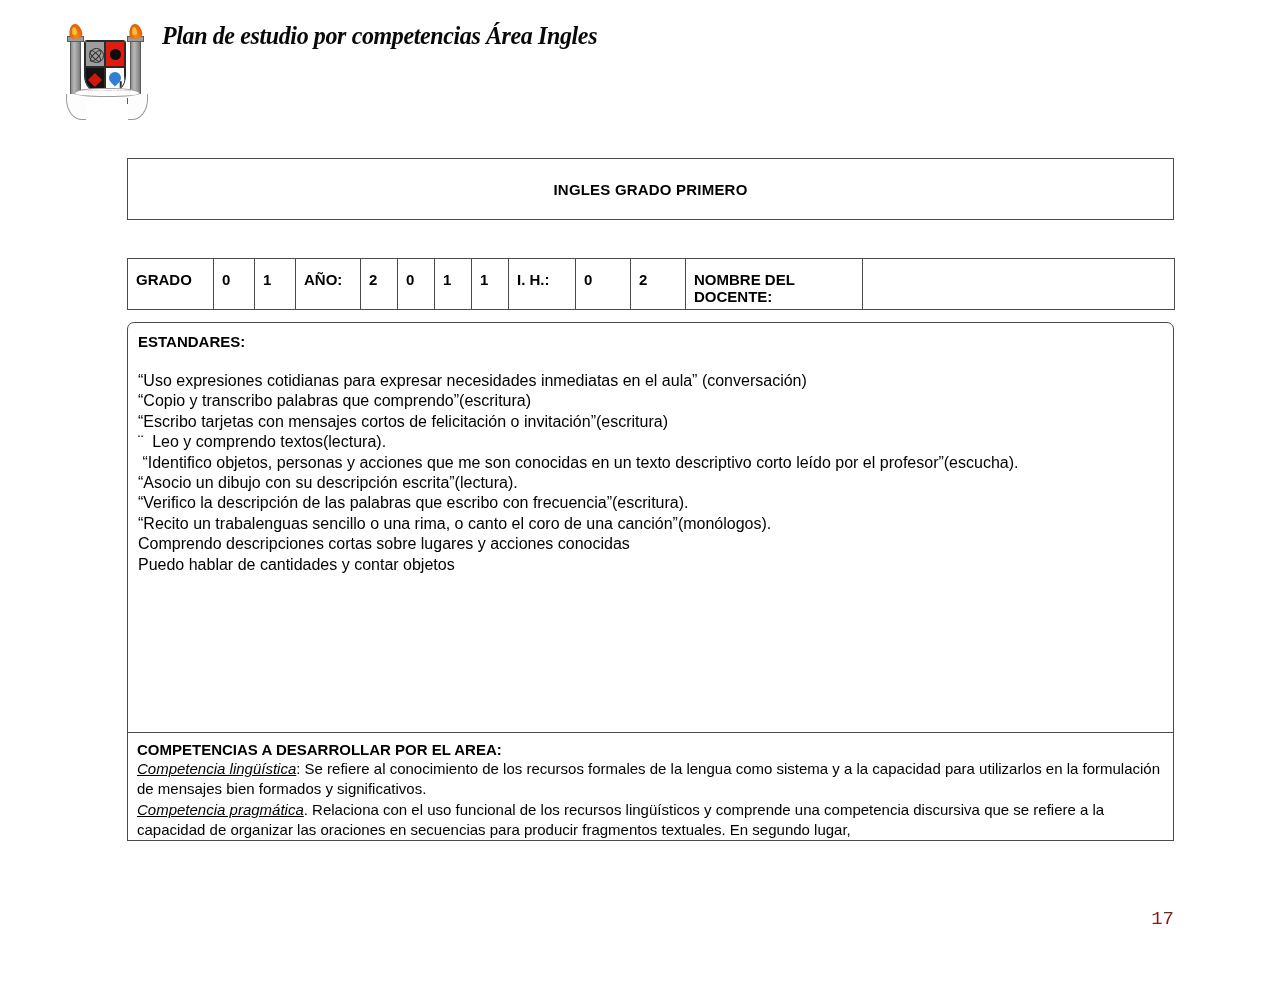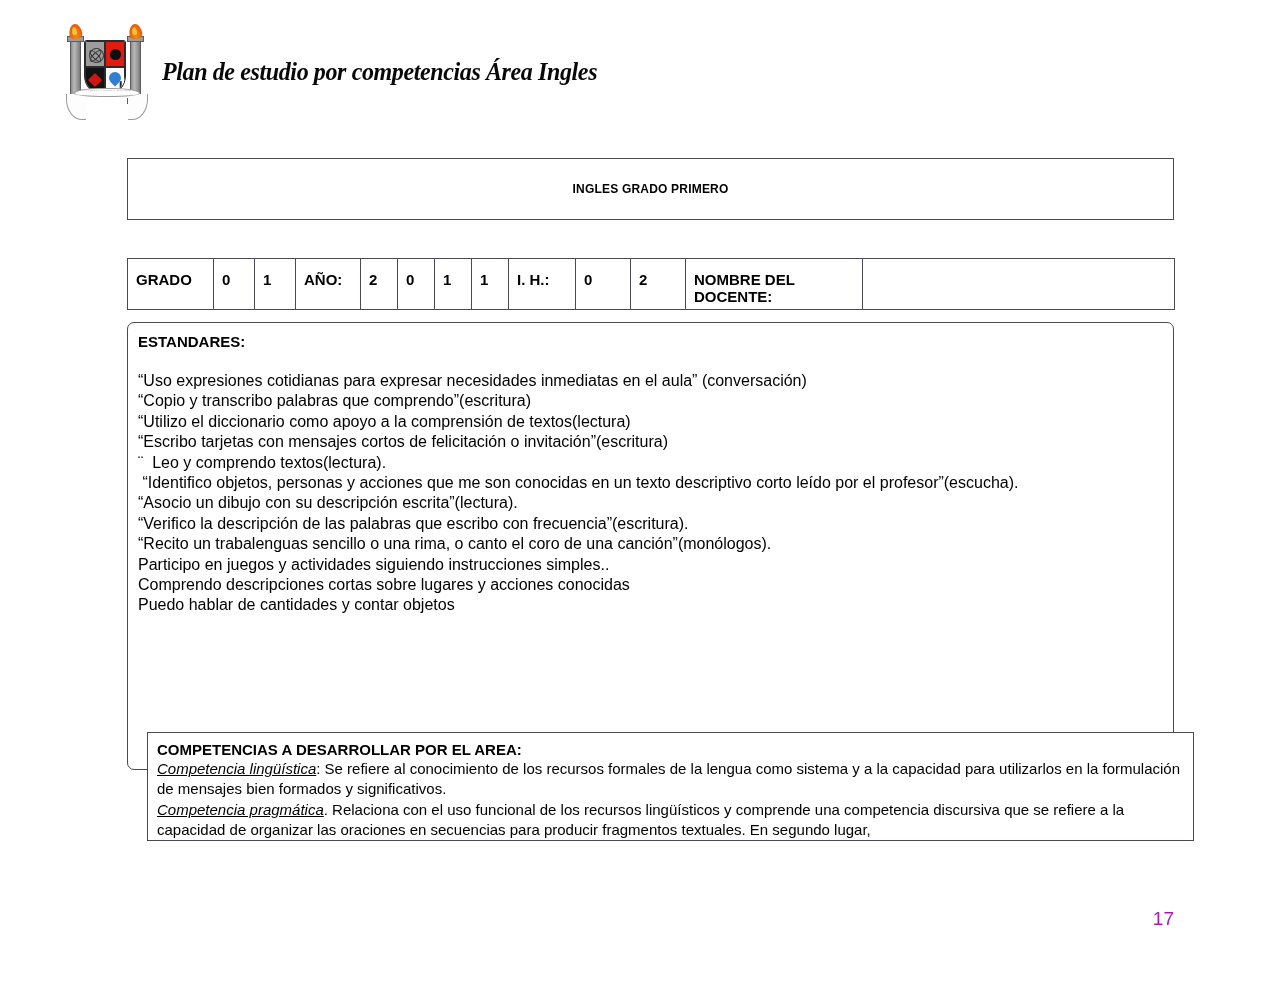--- a/index.html
+++ b/index.html
@@ -16,21 +16,20 @@
     overflow: hidden;
   }
 
   
   #letterhead {
     position: absolute;
     left: 64px;
     top: 22px;
     height: 100px;
     display: flex;
-    align-items: center;
   }
   #crest {
     width: 86px;
     height: 100px;
     position: relative;
     flex: 0 0 auto;
   }
   .column {
     position: absolute;
     top: 16px;
@@ -180,21 +179,21 @@
 
   
   #title-box {
     top: 158px;
     height: 62px;
     display: flex;
     align-items: center;
     justify-content: center;
   }
   #title-box .title-text {
-    font-size: 12px;
+    font-size: 15px;
     font-weight: bold;
     letter-spacing: 0.2px;
   }
 
   
   #grado-table {
     position: absolute;
     left: 127px;
     top: 258px;
     width: 1047px;
@@ -231,39 +230,38 @@
     line-height: 20.4px;
     white-space: pre;
   }
 
   
   #competencias-box {
     top: 732px;
     height: 109px;
     padding: 7px 9px 0 9px;
     overflow: hidden;
-    margin-left: 20px;
   }
   .para {
     font-size: 15px;
     line-height: 20.4px;
   }
   .term {
     font-style: italic;
     text-decoration: underline;
   }
 
   
   #page-number {
     position: absolute;
     right: 106px;
     top: 908px;
-    font-family: Liberation Sans, sans-serif;
+    font-family: Liberation Mono, monospace;
     font-size: 19px;
-    color: #a21caf;
+    color: #7f1d1d;
   }
 </style>
 </head>
 <body>
 
 <div id="letterhead">
 
   <div id="crest">
     <div class="column left"></div>
     <div class="column right"></div>
@@ -337,28 +335,26 @@
       <td></td>
     </tr>
   </tbody>
 </table>
 
 <div class="docbox" id="estandares-box">
   <div class="box-heading">ESTANDARES:</div>
   <div class="blank-line"></div>
   <div class="body-line">“Uso expresiones cotidianas para expresar necesidades inmediatas en el aula” (conversación)</div>
   <div class="body-line">“Copio y transcribo palabras que comprendo”(escritura)</div>
-  <div class="body-line">“Utilizo el diccionario como apoyo a la comprensión de textos(lectura)</div>
   <div class="body-line">“Escribo tarjetas con mensajes cortos de felicitación o invitación”(escritura)</div>
   <div class="body-line">¨  Leo y comprendo textos(lectura).</div>
   <div class="body-line"> “Identifico objetos, personas y acciones que me son conocidas en un texto descriptivo corto leído por el profesor”(escucha).</div>
   <div class="body-line">“Asocio un dibujo con su descripción escrita”(lectura).</div>
   <div class="body-line">“Verifico la descripción de las palabras que escribo con frecuencia”(escritura).</div>
   <div class="body-line">“Recito un trabalenguas sencillo o una rima, o canto el coro de una canción”(monólogos).</div>
-  <div class="body-line">Participo en juegos y actividades siguiendo instrucciones simples..</div>
   <div class="body-line">Comprendo descripciones cortas sobre lugares y acciones conocidas</div>
   <div class="body-line">Puedo hablar de cantidades y contar objetos</div>
 </div>
 
 <div class="docbox" id="competencias-box">
   <div class="box-heading">COMPETENCIAS  A DESARROLLAR POR EL AREA:</div>
   <div class="para"><span class="term">Competencia lingüística</span><span>: Se refiere al conocimiento de los recursos formales de la lengua como sistema y a la capacidad para utilizarlos en la formulación de mensajes bien formados y significativos.</span></div>
   <div class="para"><span class="term">Competencia pragmática</span><span>.  Relaciona con el uso funcional de los recursos lingüísticos y comprende una competencia discursiva que se refiere a la capacidad de organizar las oraciones en secuencias para producir fragmentos textuales. En segundo lugar,</span></div>
 </div>
 

